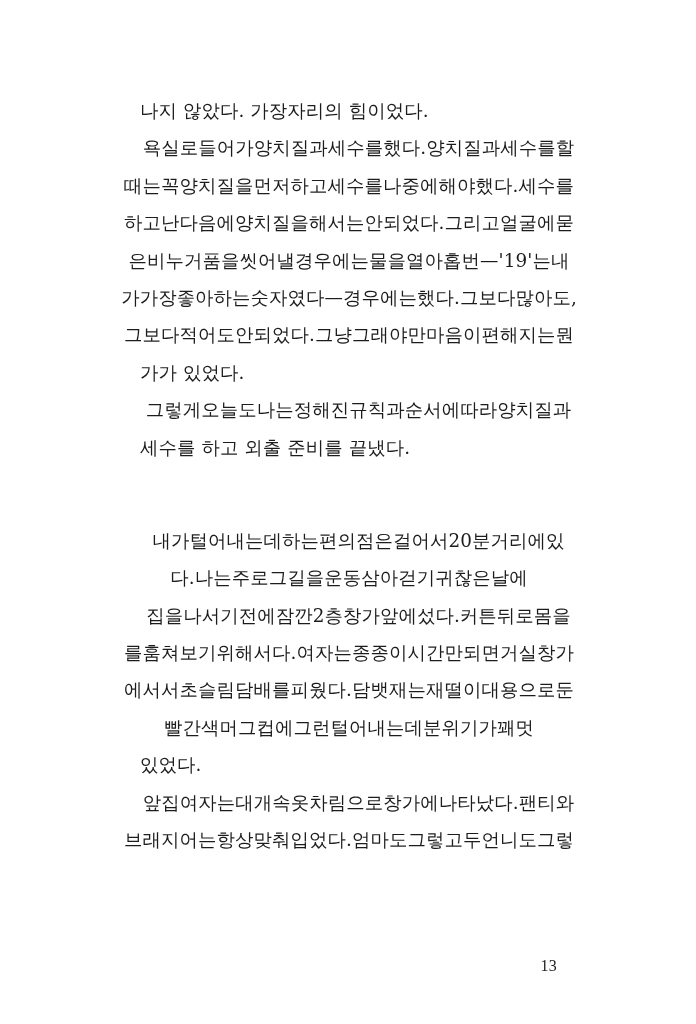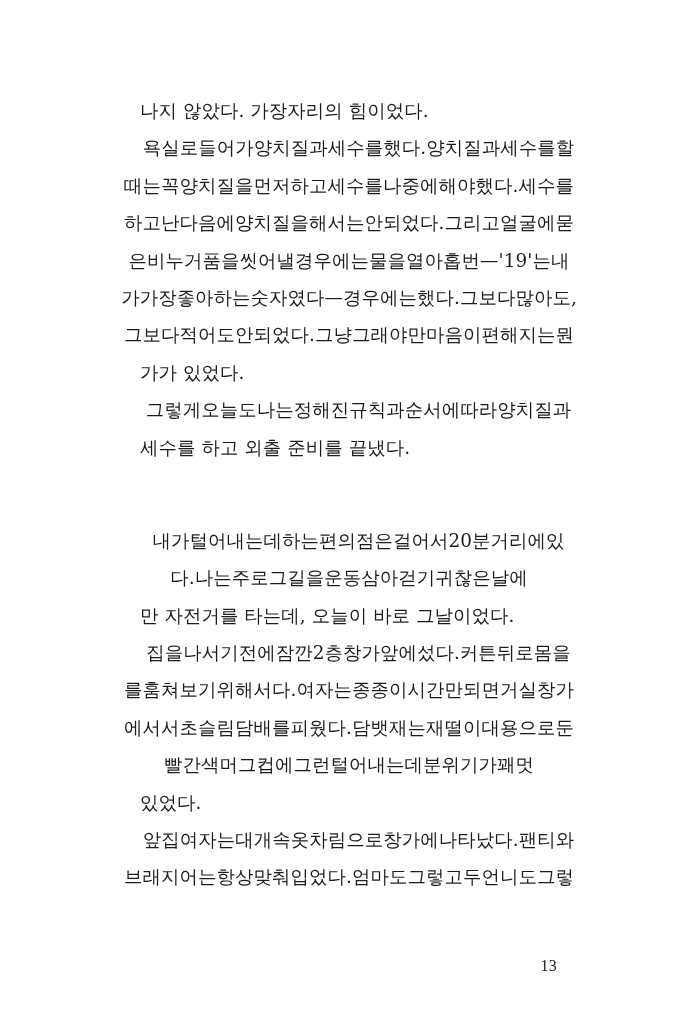--- a/index.html
+++ b/index.html
@@ -92,21 +92,20 @@
         <div class="line flush"><span class="w">가가 있었다.</span></div>
       </div>
       <div class="para">
         <div class="line just"><span class="indent"></span><span class="w">그렇게</span><span class="w">오늘도</span><span class="w">나는</span><span class="w">정해진</span><span class="w">규칙과</span><span class="w">순서에</span><span class="w">따라</span><span class="w">양치질과</span></div>
         <div class="line flush"><span class="w">세수를 하고 외출 준비를 끝냈다.</span></div>
       </div>
       <div class="section-gap"></div>
       <div class="para">
         <div class="line just"><span class="indent"></span><span class="w">내가</span><span class="w">털어내는데</span><span class="w">하는</span><span class="w">편의점은</span><span class="w">걸어서</span><span class="w">20분</span><span class="w">거리에</span><span class="w">있</span></div>
         <div class="line just"><span class="w">다.</span><span class="w">나는</span><span class="w">주로</span><span class="w">그</span><span class="w">길을</span><span class="w">운동</span><span class="w">삼아</span><span class="w">걷기</span><span class="w">귀찮은</span><span class="w">날에</span></div>
-        <div class="line flush"><span class="w">만 자전거를 타는데, 오늘이 바로 그날이었다.</span></div>
       </div>
       <div class="para">
         <div class="line just"><span class="indent"></span><span class="w">집을</span><span class="w">나서기</span><span class="w">전에</span><span class="w">잠깐</span><span class="w">2층</span><span class="w">창가</span><span class="w">앞에</span><span class="w">섰다.</span><span class="w">커튼</span><span class="w">뒤로</span><span class="w">몸을</span></div>
         <div class="line just"><span class="w">를</span><span class="w">훔쳐보기</span><span class="w">위해서다.</span><span class="w">여자는</span><span class="w">종종</span><span class="w">이</span><span class="w">시간만</span><span class="w">되면</span><span class="w">거실</span><span class="w">창가</span></div>
         <div class="line just"><span class="w">에</span><span class="w">서서</span><span class="w">초슬림</span><span class="w">담배를</span><span class="w">피웠다.</span><span class="w">담뱃재는</span><span class="w">재떨이</span><span class="w">대용으로</span><span class="w">둔</span></div>
         <div class="line just"><span class="w">빨간색</span><span class="w">머그컵에</span><span class="w">그런</span><span class="w">털어내는데</span><span class="w">분위기가</span><span class="w">꽤</span><span class="w">멋</span></div>
         <div class="line flush"><span class="w">있었다.</span></div>
       </div>
       <div class="para">
         <div class="line just"><span class="indent"></span><span class="w">앞집</span><span class="w">여자는</span><span class="w">대개</span><span class="w">속옷</span><span class="w">차림으로</span><span class="w">창가에</span><span class="w">나타났다.</span><span class="w">팬티와</span></div>

